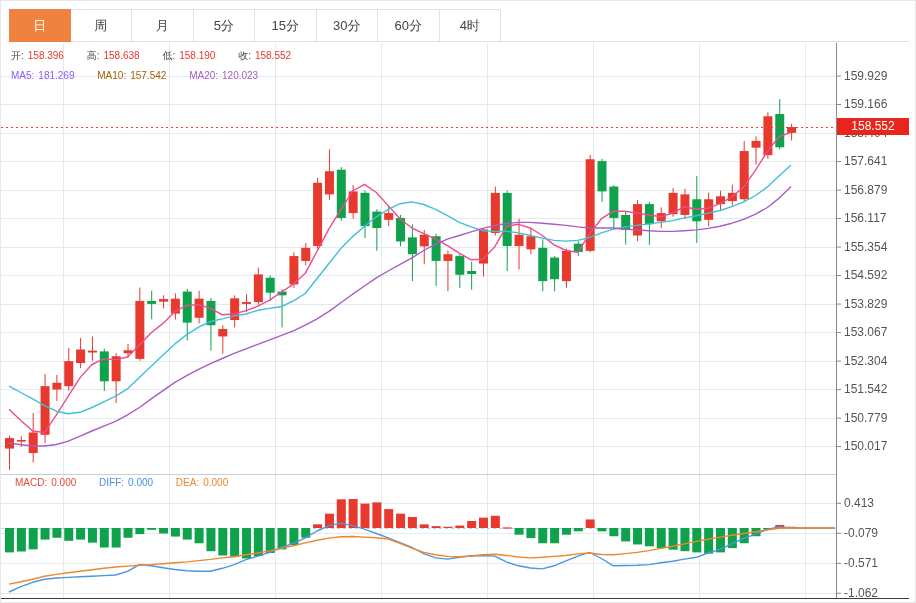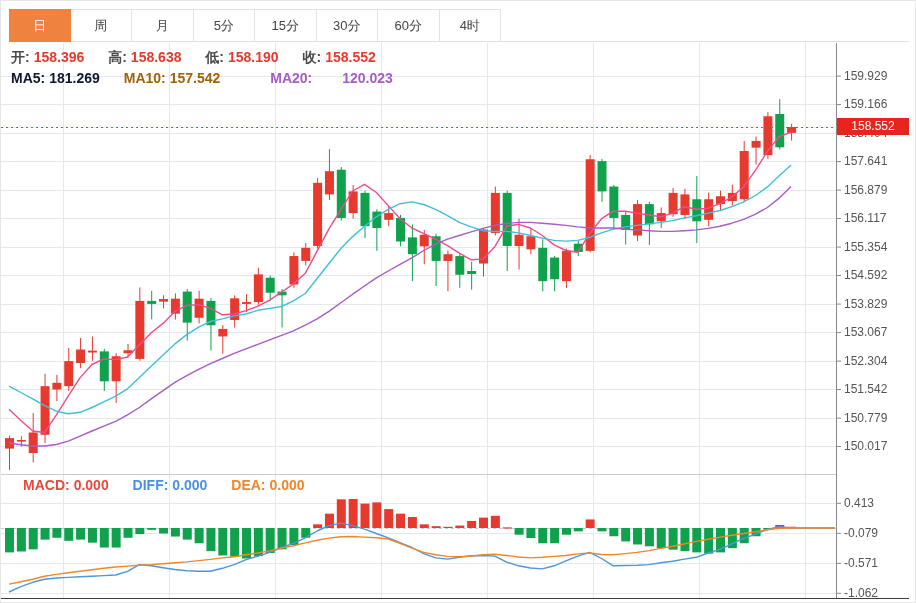--- a/index.html
+++ b/index.html
@@ -4,25 +4,25 @@
 <style>
   html,body{margin:0;padding:0;background:#fff;font-family:"Liberation Sans",sans-serif;}
   .app{position:relative;width:916px;height:603px;background:#fff;border:1px solid #e7e7e7;box-sizing:border-box;overflow:hidden;}
   
   .tabs-strip{position:absolute;top:8px;left:8px;width:900px;height:32px;border-bottom:1px solid #e2e2e2;display:flex;align-items:stretch;}
   .tab{width:61.5px;box-sizing:border-box;border:1px solid #e2e2e2;border-bottom:none;border-left:none;
        display:flex;align-items:center;justify-content:center;font-size:13px;color:#444;background:#fff;cursor:pointer;}
   .tab:first-child{border-left:1px solid #e2e2e2;}
   .tab.active{background:#f0823f;border-color:#f0823f;color:#fff;height:33px;}
   
-  .legend{position:absolute;font-size:14px;white-space:nowrap;z-index:5;pointer-events:none;font-weight:bold;}
+  .legend{position:absolute;font-size:10px;white-space:nowrap;z-index:5;pointer-events:none;}
   .legend span{margin-right:4px;}
   .lab{color:#4a4a4a;}
   .v-red{color:#e7392d;}
-  .ma5{color:#0f172a;} .ma10{color:#a16207;} .ma20{color:#a85cc5;margin-left:26px;}
+  .ma5{color:#8b5cf6;} .ma10{color:#a16207;} .ma20{color:#a85cc5;}
   .m-macd{color:#e7493c;} .m-diff{color:#4a90e2;} .m-dea{color:#f0862b;}
   .gap{display:inline-block;width:12px;}
   svg{position:absolute;left:0;z-index:1;}
   .badge{position:absolute;left:836px;width:72px;height:17px;background:#e8241c;color:#fff;
          font-size:12px;line-height:17px;text-align:center;z-index:6;}
 </style>
 </head>
 <body>
 
 <div class="app">
@@ -331,21 +331,21 @@
     <span class="lab">低:</span><span class="v-red">158.190</span><span class="gap"></span>
     <span class="lab">收:</span><span class="v-red">158.552</span>
   </div>
 
   <div class="legend" style="top:69px;left:10px;">
     <span class="ma5">MA5:</span><span class="ma5">181.269</span><span class="gap"></span>
     <span class="ma10">MA10:</span><span class="ma10">157.542</span><span class="gap"></span>
     <span class="ma20">MA20:</span><span class="ma20">120.023</span>
   </div>
 
-  <div class="legend" style="top:476px;left:22px;">
+  <div class="legend" style="top:476px;left:14px;">
     <span class="m-macd">MACD:</span><span class="m-macd">0.000</span><span class="gap"></span>
     <span class="m-diff">DIFF:</span><span class="m-diff">0.000</span><span class="gap"></span>
     <span class="m-dea">DEA:</span><span class="m-dea">0.000</span>
   </div>
 
   <div class="badge" style="top:117px;">158.552</div>
 
 </div>
 
 </body></html>

